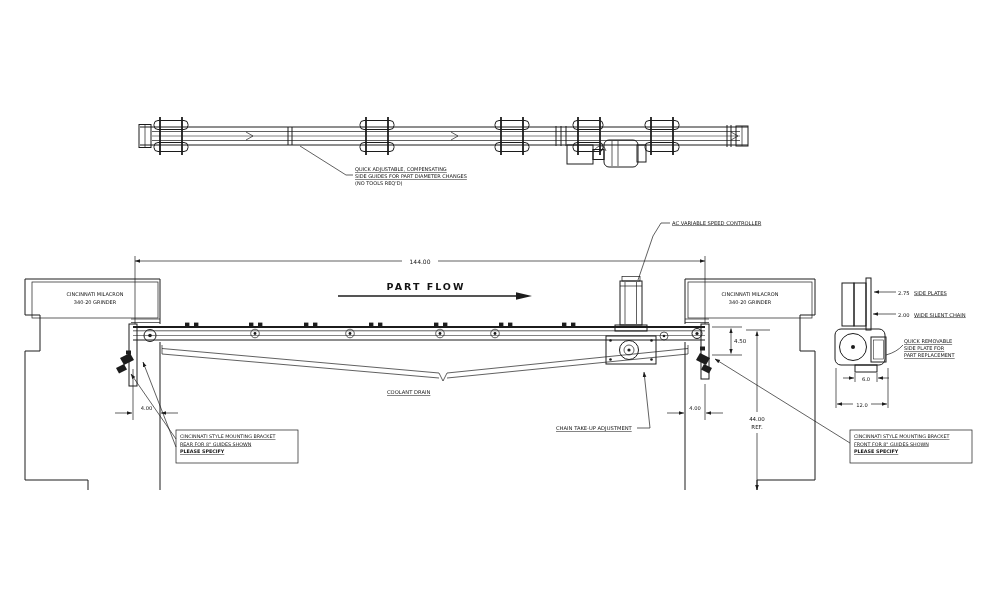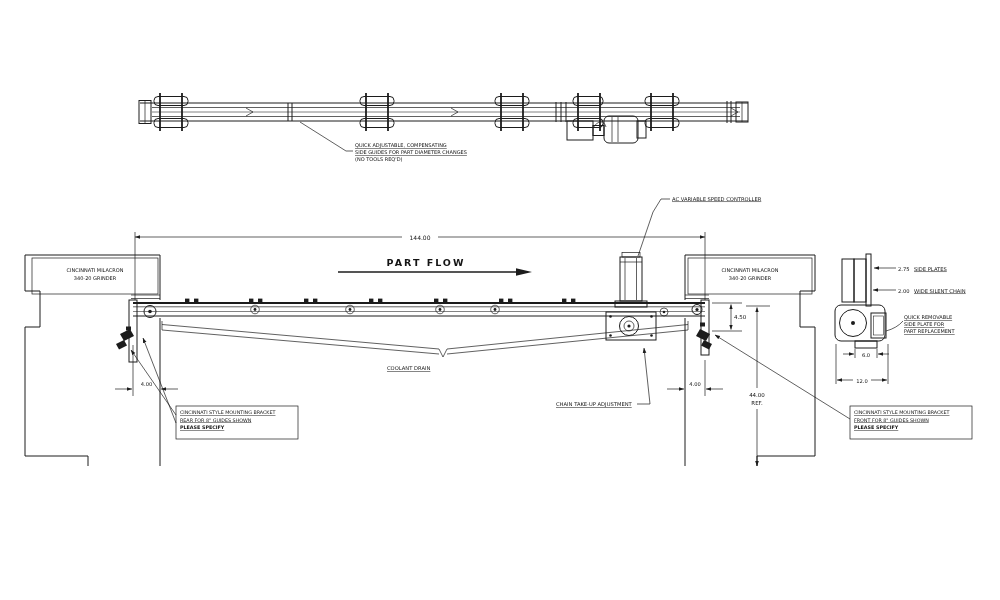--- a/index.html
+++ b/index.html
@@ -1,17 +1,17 @@
 <!DOCTYPE html>
 <html style="--line: #1c1c1c; --bg: #ffffff;"><head>
 <meta charset="utf-8">
 <style>
   :root { --line:#1c1c1c; --bg:#ffffff; }
   html,body{margin:0;padding:0;background:var(--bg);}
-  .stage{width:1000px;height:466px;background:var(--bg);}
+  .stage{width:1000px;height:466px;background:var(--bg);margin-top:24px;}
   svg{display:block;}
   text{font-family:"DejaVu Sans",sans-serif;fill:#141414;}
   .t48{font-size:4.8px}.t5{font-size:5px}.t52{font-size:5.2px}.t55{font-size:5.5px}.t6{font-size:6px}
   .pf{font-size:9.5px;font-weight:bold;letter-spacing:2px}
   .b{font-weight:bold}.u{text-decoration:underline}.mid{text-anchor:middle}
   .s{stroke:var(--line);fill:none;stroke-width:1}
   .s7{stroke:var(--line);fill:none;stroke-width:0.7}
   .s5{stroke:var(--line);fill:none;stroke-width:0.55}
   .s13{stroke:var(--line);fill:none;stroke-width:1.3}
   .s2{stroke:var(--line);fill:none;stroke-width:1.8}

